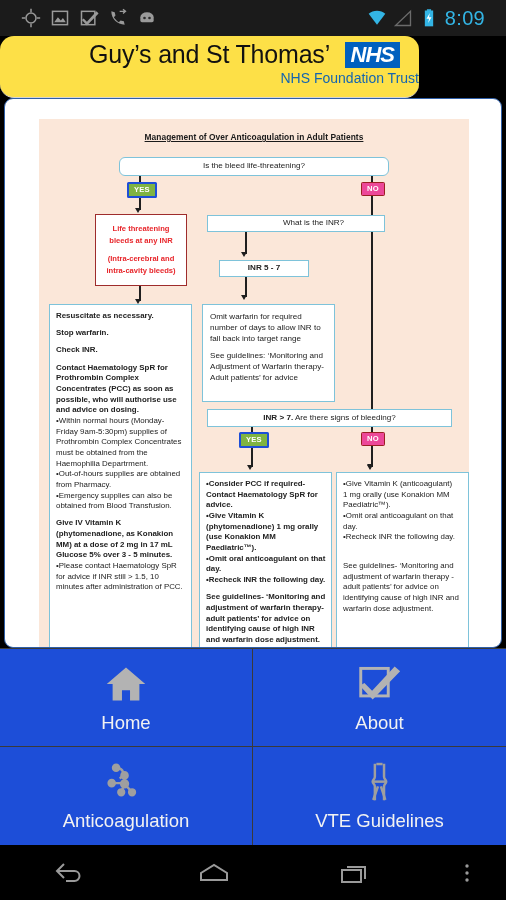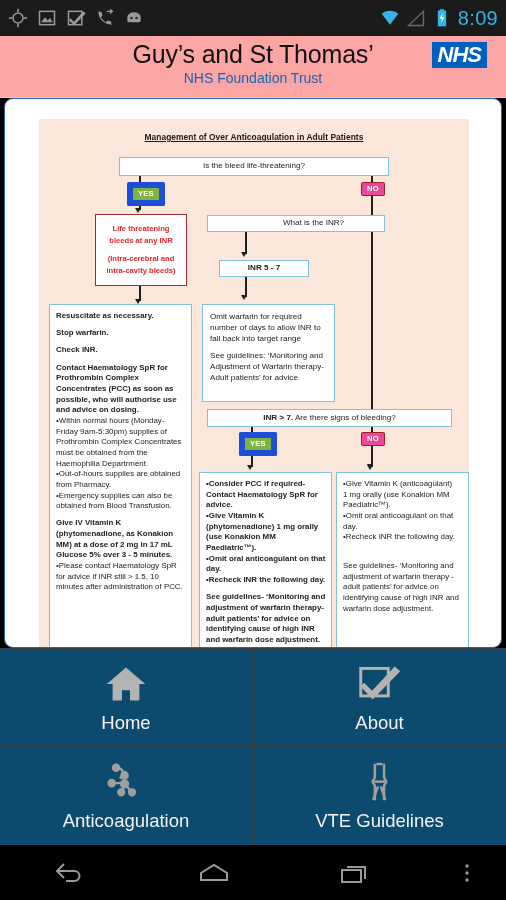--- a/index.html
+++ b/index.html
@@ -7,46 +7,46 @@
   body{
     background:#000;
     font-family:"Liberation Sans", sans-serif;
     overflow:hidden;
     position:relative;
   }
 
   
   #statusbar{
     height:36px; width:506px; background:#1b1b1b;
-    display:flex; align-items:center; padding:0 8px;
+    display:flex; align-items:center; padding:0 21px;
   }
   .sb-left{ display:flex; align-items:center; gap:9px; flex:1; }
   .sb-right{ display:flex; align-items:center; gap:6px; }
   .sb-ico{ width:20px; height:20px; display:block; }
   .sb-time{ color:#33b5e5; font-size:20px; letter-spacing:.3px; }
 
   
   #header{
-    background:#fca5a5; width:506px; height:62px;
-    position:relative; border-bottom:1px solid #d4d4d4;
+    background:#fde047; width:419px; height:62px;
+    position:relative; border-bottom:1px solid #d4d4d4;border-radius:14px;
   }
   #trustname{
     position:absolute; left:0; right:0; top:4px;
     text-align:center; font-size:25px; color:#111;
     font-family:"Liberation Sans", sans-serif; letter-spacing:-.2px;
   }
   #nhslogo{
     position:absolute; right:19px; top:6px;
     background:#0060bf; color:#fff; font-weight:bold; font-style:italic;
     font-size:22px; padding:1px 6px 2px 6px; letter-spacing:-1px;
     line-height:1.05;
   }
   #trustsub{
     position:absolute; left:0; right:0; top:34px;
-    text-align:center; font-size:14px; color:#1465b0;
+    text-align:right; font-size:14px; color:#1465b0;
   }
 
   
   #card{
     position:absolute; left:4px; top:98px; width:498px; height:550px;
     background:#fff; border:1px solid #2f5fa8; border-radius:9px;
     overflow:hidden;
   }
 
   
@@ -72,34 +72,34 @@
 
   .txt p{ margin:0 0 6.5px 0; }
   .txt p:last-child{ margin-bottom:0; }
   .b{ font-weight:bold; }
 
   .badge{
     position:absolute; color:#fff; font-weight:bold; font-size:7.6px;
     padding:2px 5px 2.5px 5px; border-radius:1.5px; letter-spacing:.2px;
     line-height:1;
   }
-  .badge.yes{ background:#7fb342; border:6px solid #1d4ed8; }
+  .badge.yes{ background:#7fb342; border:2px solid #1d4ed8; }
   .badge.no{ background:#ec4899; border:1px solid #9c1f23; }
 
   .vline{ position:absolute; background:#1f1f1f; width:1.6px; }
   .arrowhead{
     position:absolute; width:0; height:0;
     border-left:3.6px solid transparent; border-right:3.6px solid transparent;
     border-top:5px solid #1f1f1f;
   }
 
   
   #menu{
     position:absolute; left:0; top:648px; width:506px; height:197px;
-    background:#0c4a6e; border-top:1px solid #3a3a3a;
+    background:#1d4ed8; border-top:1px solid #3a3a3a;
     display:grid; grid-template-columns:1fr 1fr; grid-template-rows:1fr 1fr;
   }
   .mitem{
     display:flex; flex-direction:column; align-items:center; justify-content:center;
     color:#f2f2f2; font-size:18.5px; gap:6px;
   }
   .mitem:nth-child(1),.mitem:nth-child(3){ border-right:1px solid #3a3a3a; }
   .mitem:nth-child(1),.mitem:nth-child(2){ border-bottom:1px solid #3a3a3a; }
   .micon{ width:48px; height:44px; display:block; }
 
@@ -159,21 +159,21 @@
   <div id="trustname">Guy’s and St Thomas’</div>
   <div id="nhslogo">NHS</div>
   <div id="trustsub">NHS Foundation Trust</div>
 </div>
 
 <div id="card">
   <div id="chart">
 
     <div id="chart-title">Management of Over Anticoagulation in Adult Patients</div>
 
-    <div class="box ctr" style="left:80px; top:38px; width:270px; height:19px;">
+    <div class="box ctr" style="left:80px; top:38px; width:270px; height:19px;border-radius:6px;">
       <span>Is the bleed life-threatening?</span>
     </div>
 
     <div class="vline" style="left:100px; top:57px; height:34px;"></div>
     <div class="arrowhead" style="left:96.3px; top:89px;"></div>
     <span class="badge yes" style="left:88px; top:63px;">YES</span>
 
     <div class="vline" style="left:332px; top:57px; height:290px;"></div>
     <div class="arrowhead" style="left:328.3px; top:345px;"></div>
     <span class="badge no" style="left:322px; top:63px;">NO</span>

